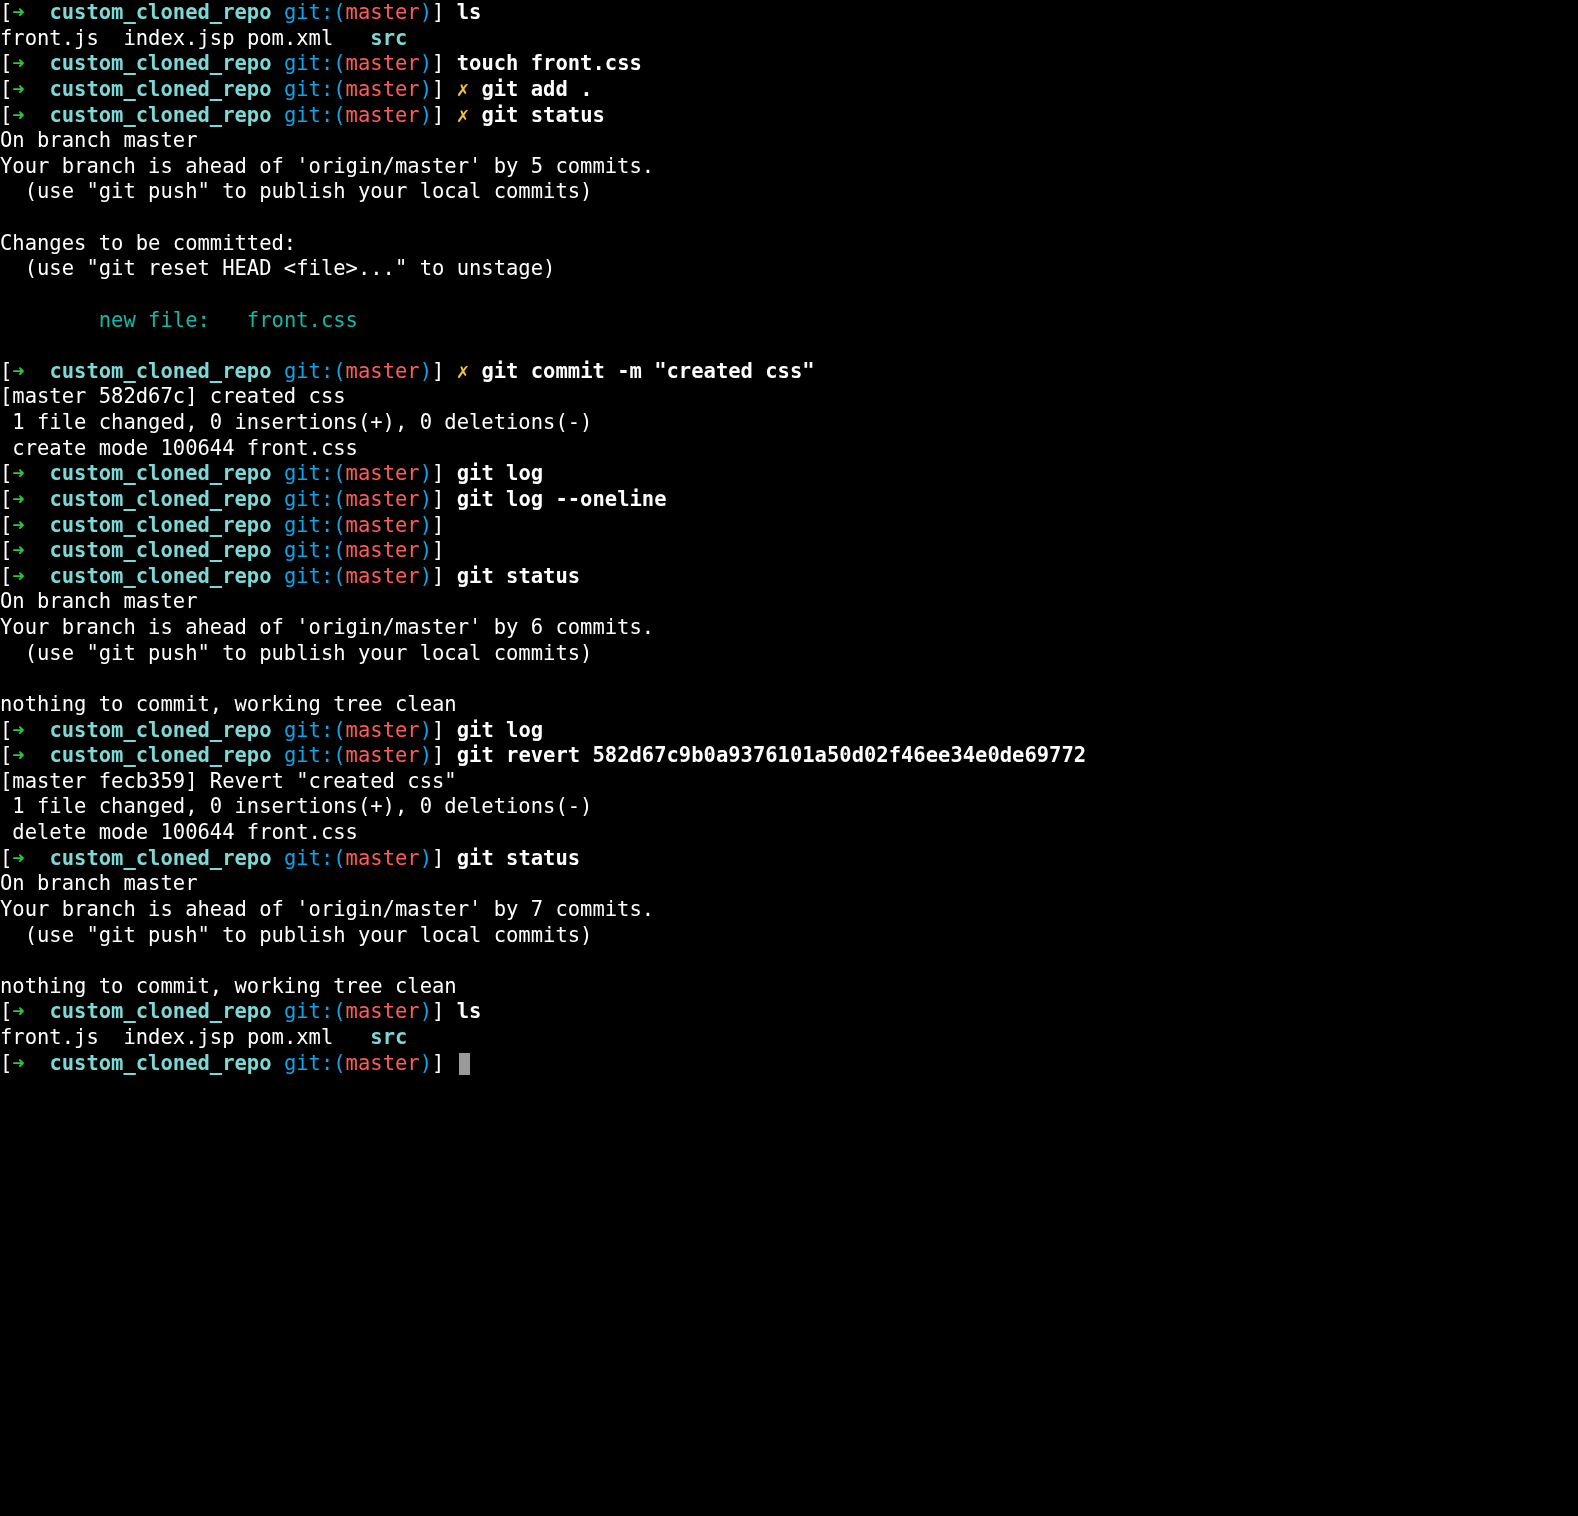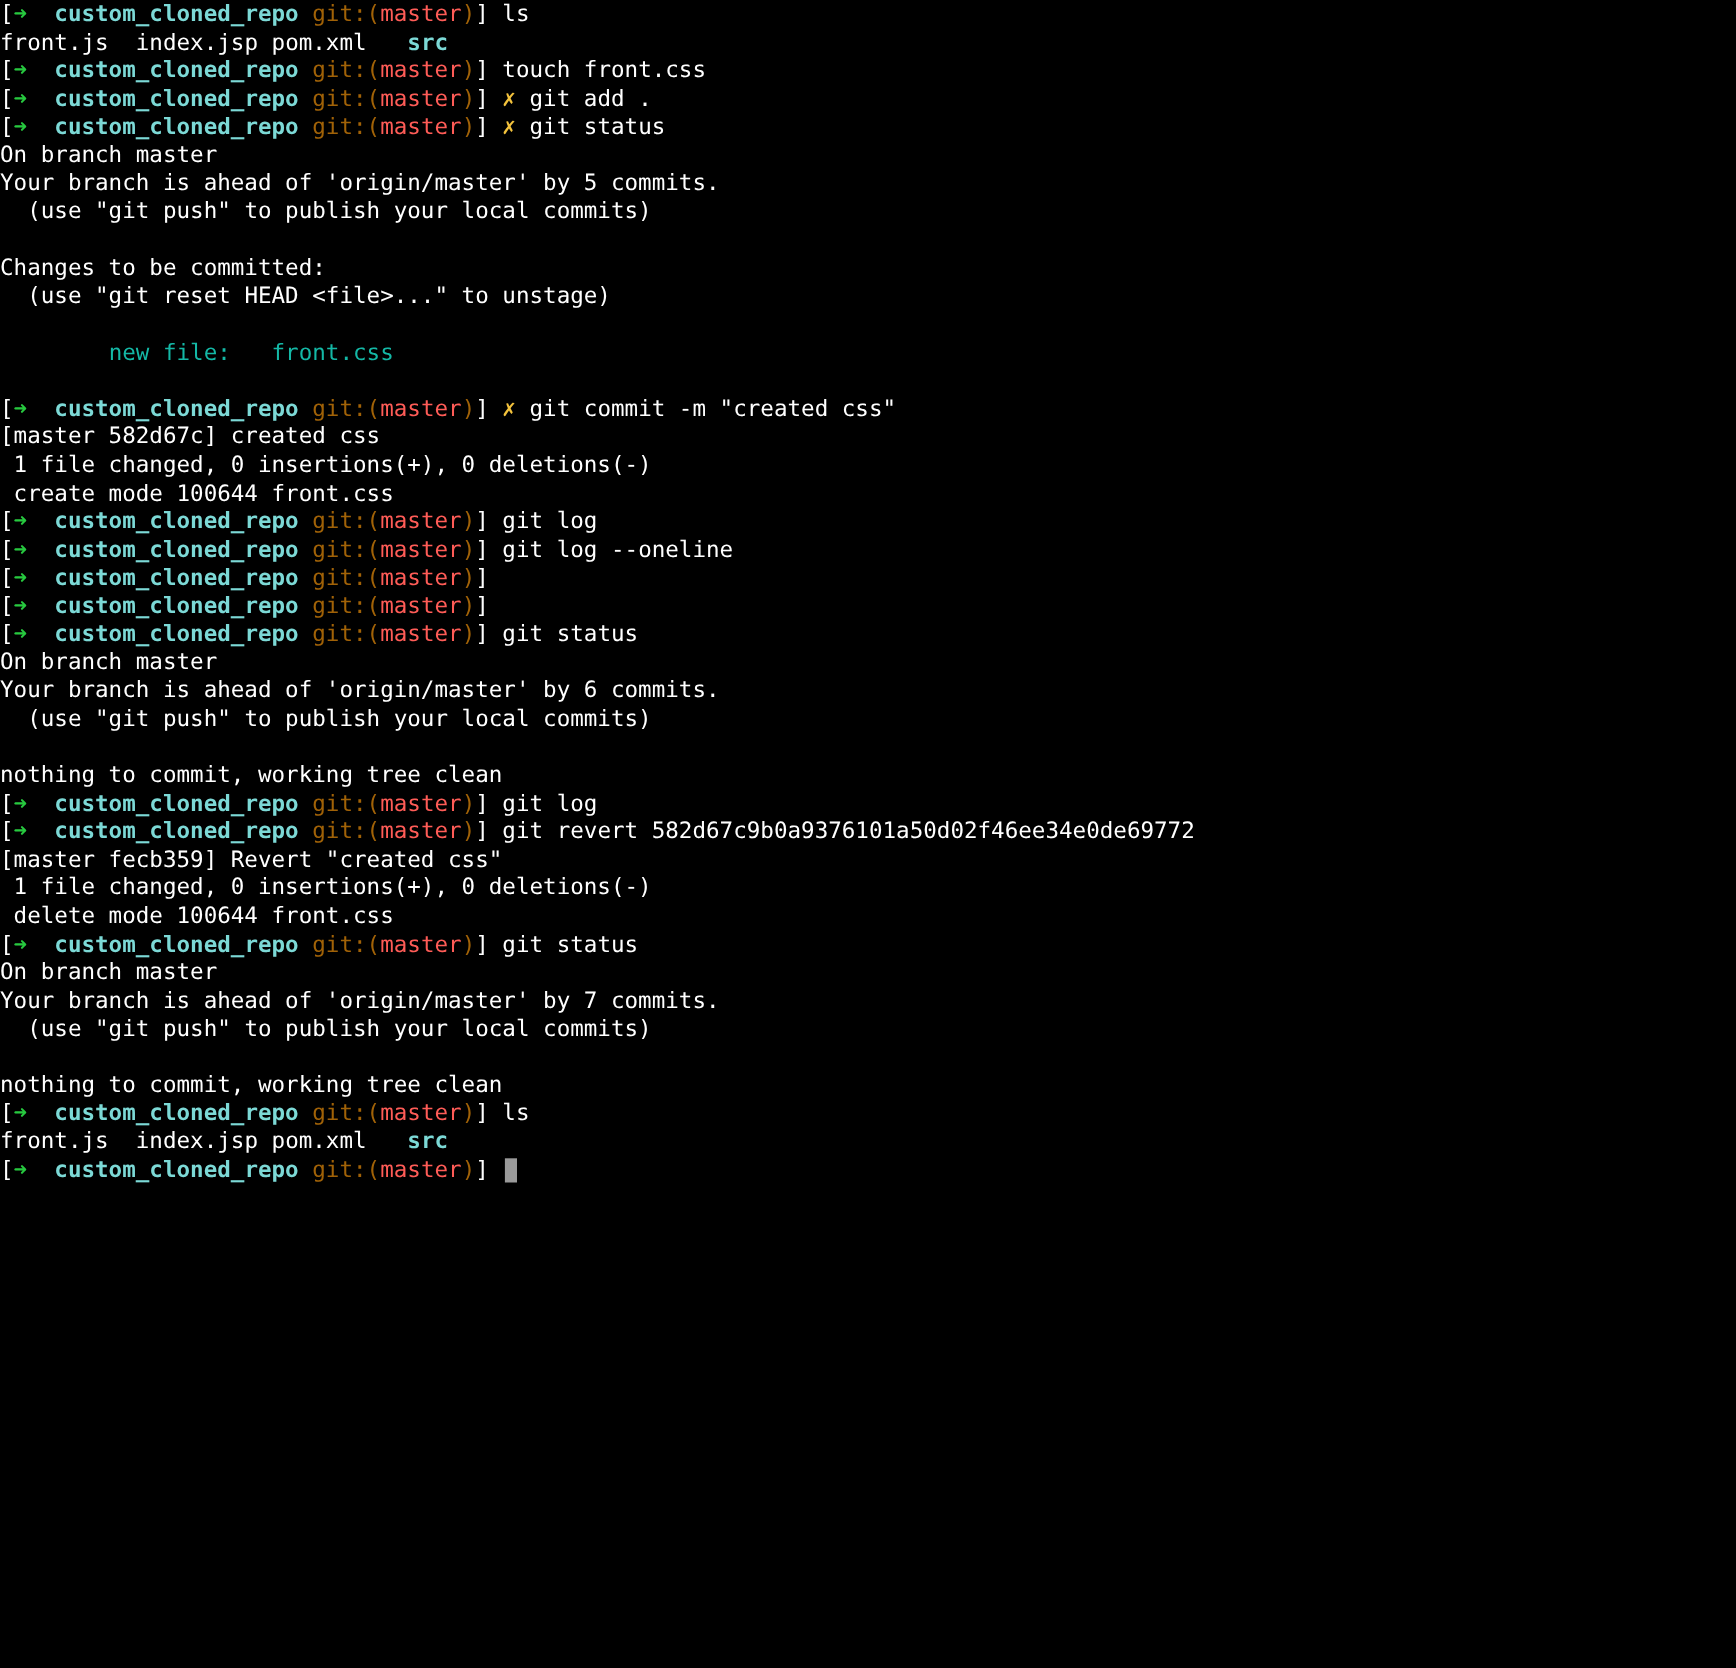--- a/index.html
+++ b/index.html
@@ -17,24 +17,24 @@
     white-space: pre;
   }
   .line {
     white-space: pre-wrap;
     word-break: break-all;
   }
   .seg { display: inline; }
   .c-default { color: #ffffff; }
   .c-green   { color: #27c93f; }
   .c-cyan    { color: #7cd9d6; font-weight: bold; }
-  .c-blue    { color: #a16207; }
+  .c-blue    { color: #0ea5e9; }
   .c-red     { color: #ff5c57; }
   .c-yellow  { color: #f3c23c; }
-  .c-cmd     { color: #ffffff; }
+  .c-cmd     { color: #ffffff; font-weight: bold; }
   .c-newfile { color: #14b8a6; }
   .cursor {
     display: inline-block;
     width: 0.55em;
     height: 1.05em;
     background: #9a9a9a;
     vertical-align: text-bottom;
     margin-left: 2px;
   }
 </style>

